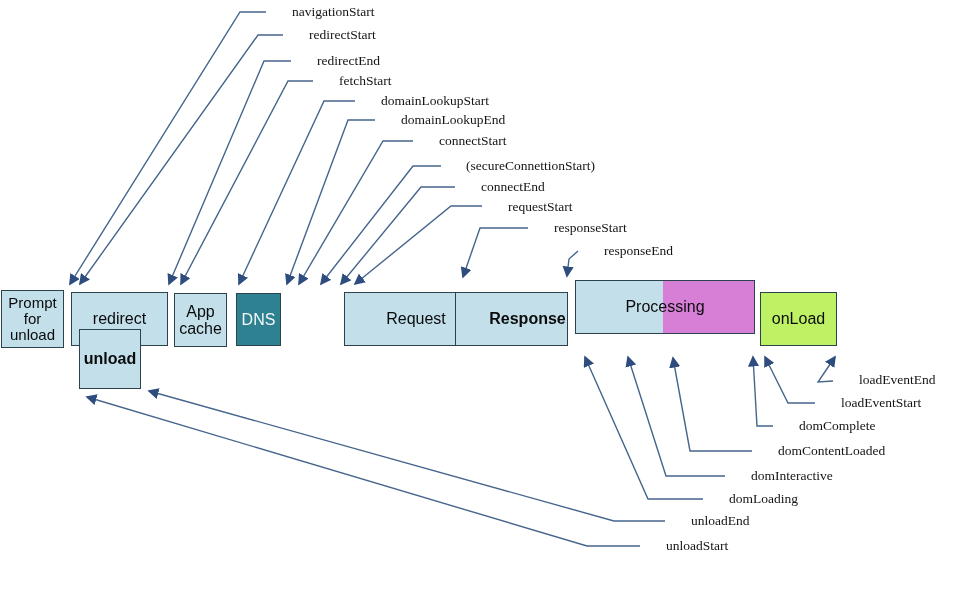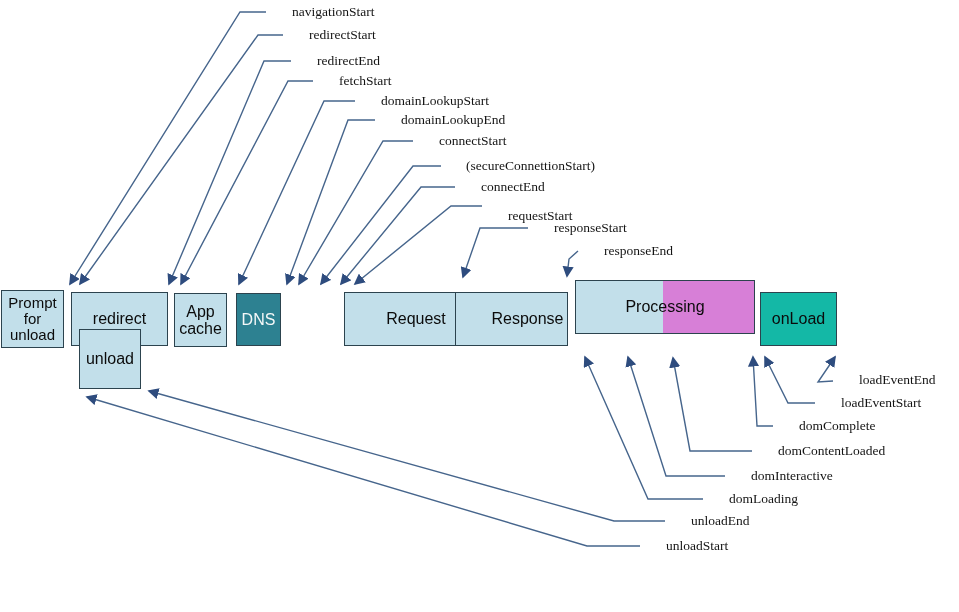--- a/index.html
+++ b/index.html
@@ -24,37 +24,37 @@
     display: flex;
     align-items: center;
     justify-content: center;
     text-align: center;
     font-size: 16px;
     line-height: 1.08;
     color: #0b0b0b;
   }
   .box-prompt   { left: 1px;   top: 290px; width: 63px;  height: 58px; font-size: 15px; }
   .box-redirect { left: 71px;  top: 292px; width: 97px;  height: 54px; }
-  .box-unload   { left: 79px;  top: 329px; width: 62px;  height: 60px; z-index: 3; }
+  .box-unload   { left: 79px;  top: 329px; width: 62px;  height: 60px; z-index: 3; font-weight: bold; }
   .box-appcache { left: 174px; top: 293px; width: 53px;  height: 54px; }
   .box-dns      { left: 236px; top: 293px; width: 45px;  height: 53px;
                   background: #2d8191; color: #f5f8f8; }
   .box-tcp      { left: 287px; top: 293px; width: 50px;  height: 53px;
                   background: linear-gradient(to right, #e78c28 0 50%, #c53cc5 50% 100%);
                   color: #f5f8f8; }
   .box-reqres   { left: 344px; top: 292px; width: 224px; height: 54px; padding: 0; }
   .box-reqres .cell {
     display: flex; align-items: center; justify-content: center;
     height: 100%; box-sizing: border-box; padding-left: 32px;
   }
   .cell-request  { width: 111px; border-right: 1.5px solid #2c434e; }
-  .cell-response { flex: 1; }
+  .cell-response { flex: 1; font-weight: bold; }
   .box-processing { left: 575px; top: 280px; width: 180px; height: 54px;
                   background: linear-gradient(to right, #c2dfea 0 49%, #d77fd7 49% 100%); }
-  .box-onload   { left: 760px; top: 292px; width: 77px;  height: 54px; background: #14b8a6; justify-content: center; }
+  .box-onload   { left: 760px; top: 292px; width: 77px;  height: 54px; background: #bef264; justify-content: center; }
   .evt {
     position: absolute;
     font-family: "Liberation Serif", serif;
     font-size: 13.5px;
     color: #141414;
     white-space: nowrap;
     line-height: 16px;
     margin-left: 20px;
   }
 </style>
@@ -127,21 +127,21 @@
 
   <div class="evt" style="left:272px; top:4px">navigationStart</div>
   <div class="evt" style="left:289px; top:27px">redirectStart</div>
   <div class="evt" style="left:297px; top:53px">redirectEnd</div>
   <div class="evt" style="left:319px; top:73px">fetchStart</div>
   <div class="evt" style="left:361px; top:93px">domainLookupStart</div>
   <div class="evt" style="left:381px; top:112px">domainLookupEnd</div>
   <div class="evt" style="left:419px; top:133px">connectStart</div>
   <div class="evt" style="left:446px; top:158px">(secureConnettionStart)</div>
   <div class="evt" style="left:461px; top:179px">connectEnd</div>
-  <div class="evt" style="left:488px; top:208px">requestStart</div>
+  <div class="evt" style="left:488px; top:199px">requestStart</div>
   <div class="evt" style="left:534px; top:220px">responseStart</div>
   <div class="evt" style="left:584px; top:243px">responseEnd</div>
 
   <div class="evt" style="left:839px; top:372px">loadEventEnd</div>
   <div class="evt" style="left:821px; top:395px">loadEventStart</div>
   <div class="evt" style="left:779px; top:418px">domComplete</div>
   <div class="evt" style="left:758px; top:443px">domContentLoaded</div>
   <div class="evt" style="left:731px; top:468px">domInteractive</div>
   <div class="evt" style="left:709px; top:491px">domLoading</div>
   <div class="evt" style="left:671px; top:513px">unloadEnd</div>

